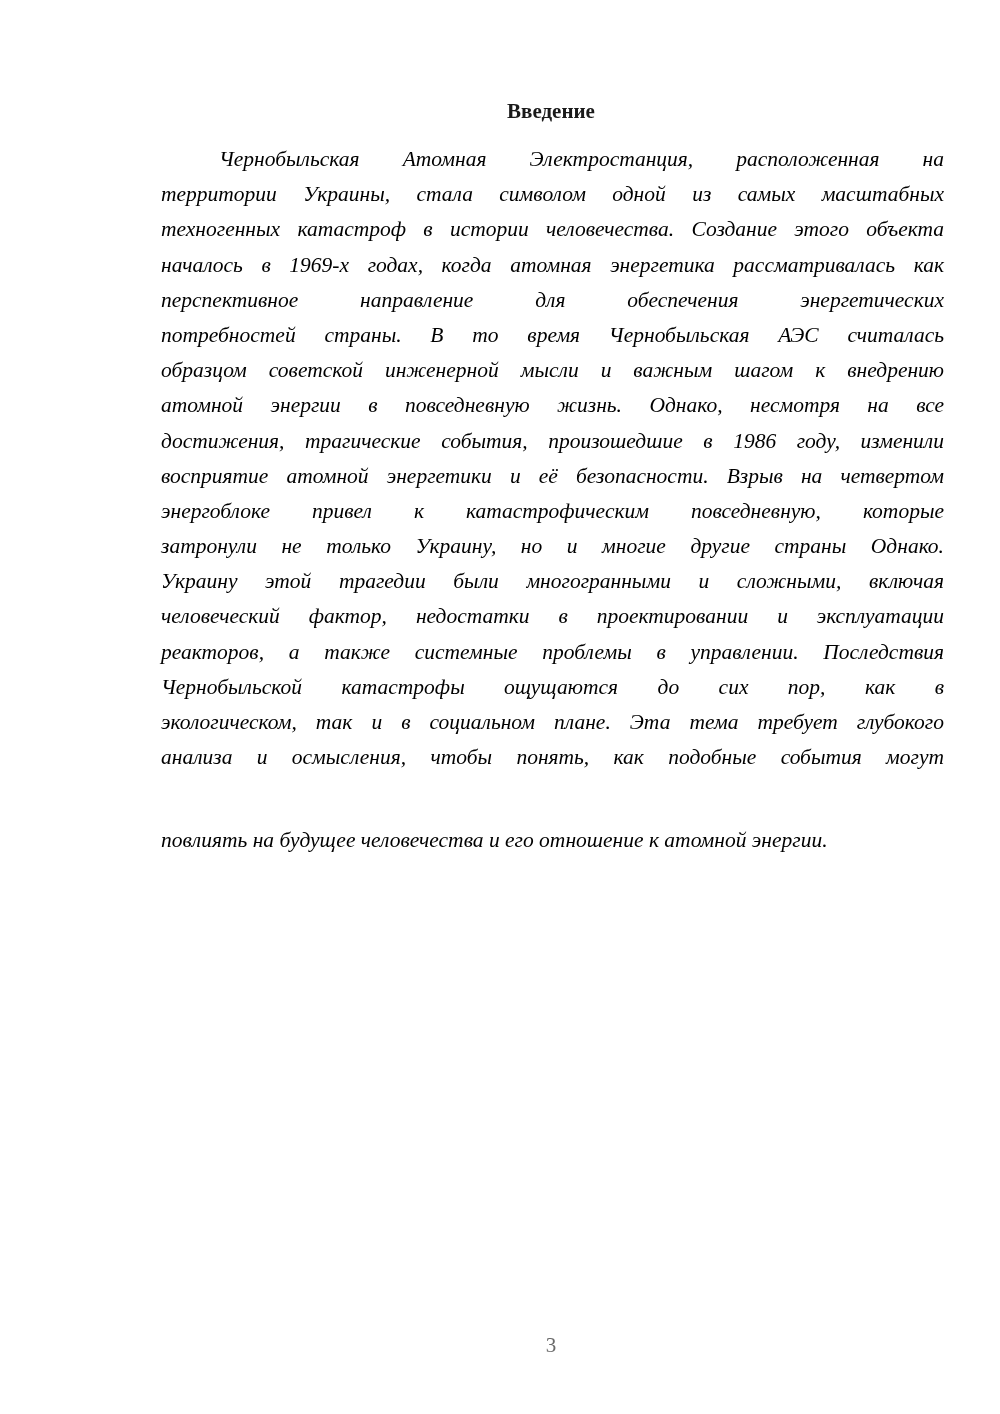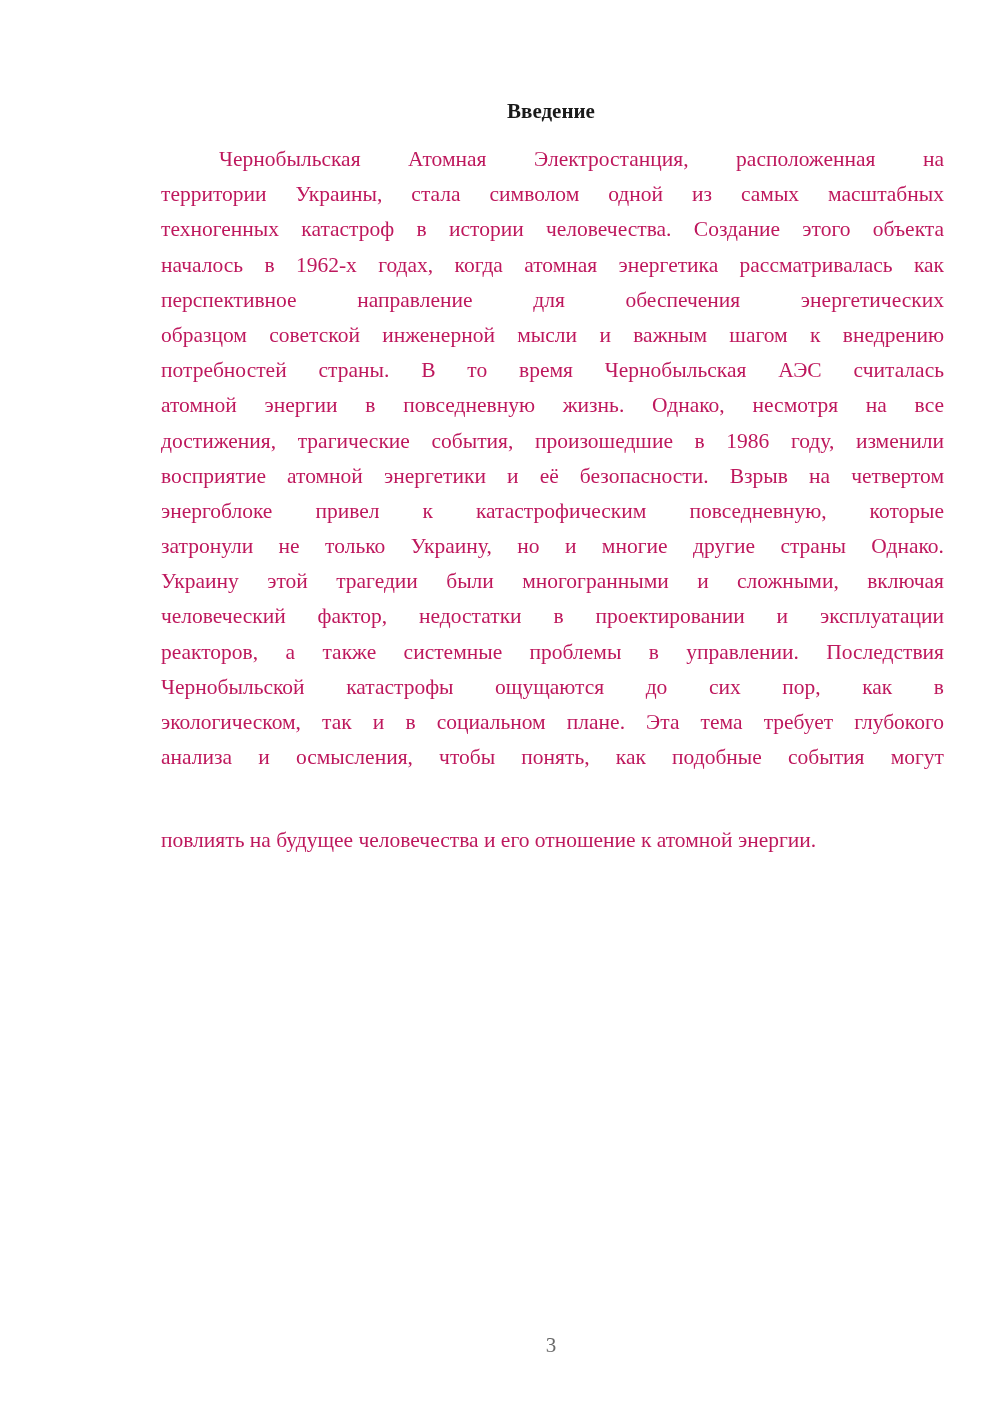--- a/index.html
+++ b/index.html
@@ -34,22 +34,23 @@
       line-height: 30px;
     }
     .body-text {
       position: absolute;
       left: 145px;
       top: 142px;
       width: 783px;
       font-family: "Liberation Serif", serif;
       font-size: 21.5px;
       line-height: 35.2px;
-      color: #be185d;
+      color: #000000;
       text-align: justify;
+      font-style: italic;
     }
     .line {
       display: block;
       text-align: justify;
       text-align-last: justify;
       white-space: nowrap;
       height: 35.2px;
     }
     .line.justify {
       white-space: normal;
@@ -75,24 +76,24 @@
 </head>
 <body>
 
 <div class="page">
   <div class="heading">Введение</div>
 
   <div class="body-text">
     <span class="line justify indent">Чернобыльская Атомная Электростанция, расположенная на</span>
     <span class="line justify">территории Украины, стала символом одной из самых масштабных</span>
     <span class="line justify">техногенных катастроф в истории человечества. Создание этого объекта</span>
-    <span class="line justify">началось в 1962-х годах, когда атомная энергетика рассматривалась как</span>
+    <span class="line justify">началось в 1969-х годах, когда атомная энергетика рассматривалась как</span>
     <span class="line justify">перспективное направление для обеспечения энергетических</span>
+    <span class="line justify">потребностей страны. В то время Чернобыльская АЭС считалась</span>
     <span class="line justify">образцом советской инженерной мысли и важным шагом к внедрению</span>
-    <span class="line justify">потребностей страны. В то время Чернобыльская АЭС считалась</span>
     <span class="line justify">атомной энергии в повседневную жизнь. Однако, несмотря на все</span>
     <span class="line justify">достижения, трагические события, произошедшие в 1986 году, изменили</span>
     <span class="line justify">восприятие атомной энергетики и её безопасности. Взрыв на четвертом</span>
     <span class="line justify">энергоблоке привел к катастрофическим повседневную, которые</span>
     <span class="line justify">затронули не только Украину, но и многие другие страны Однако.</span>
     <span class="line justify">Украину этой трагедии были многогранными и сложными, включая</span>
     <span class="line justify">человеческий фактор, недостатки в проектировании и эксплуатации</span>
     <span class="line justify">реакторов, а также системные проблемы в управлении. Последствия</span>
     <span class="line justify">Чернобыльской катастрофы ощущаются до сих пор, как в</span>
     <span class="line justify">экологическом, так и в социальном плане. Эта тема требует глубокого</span>

